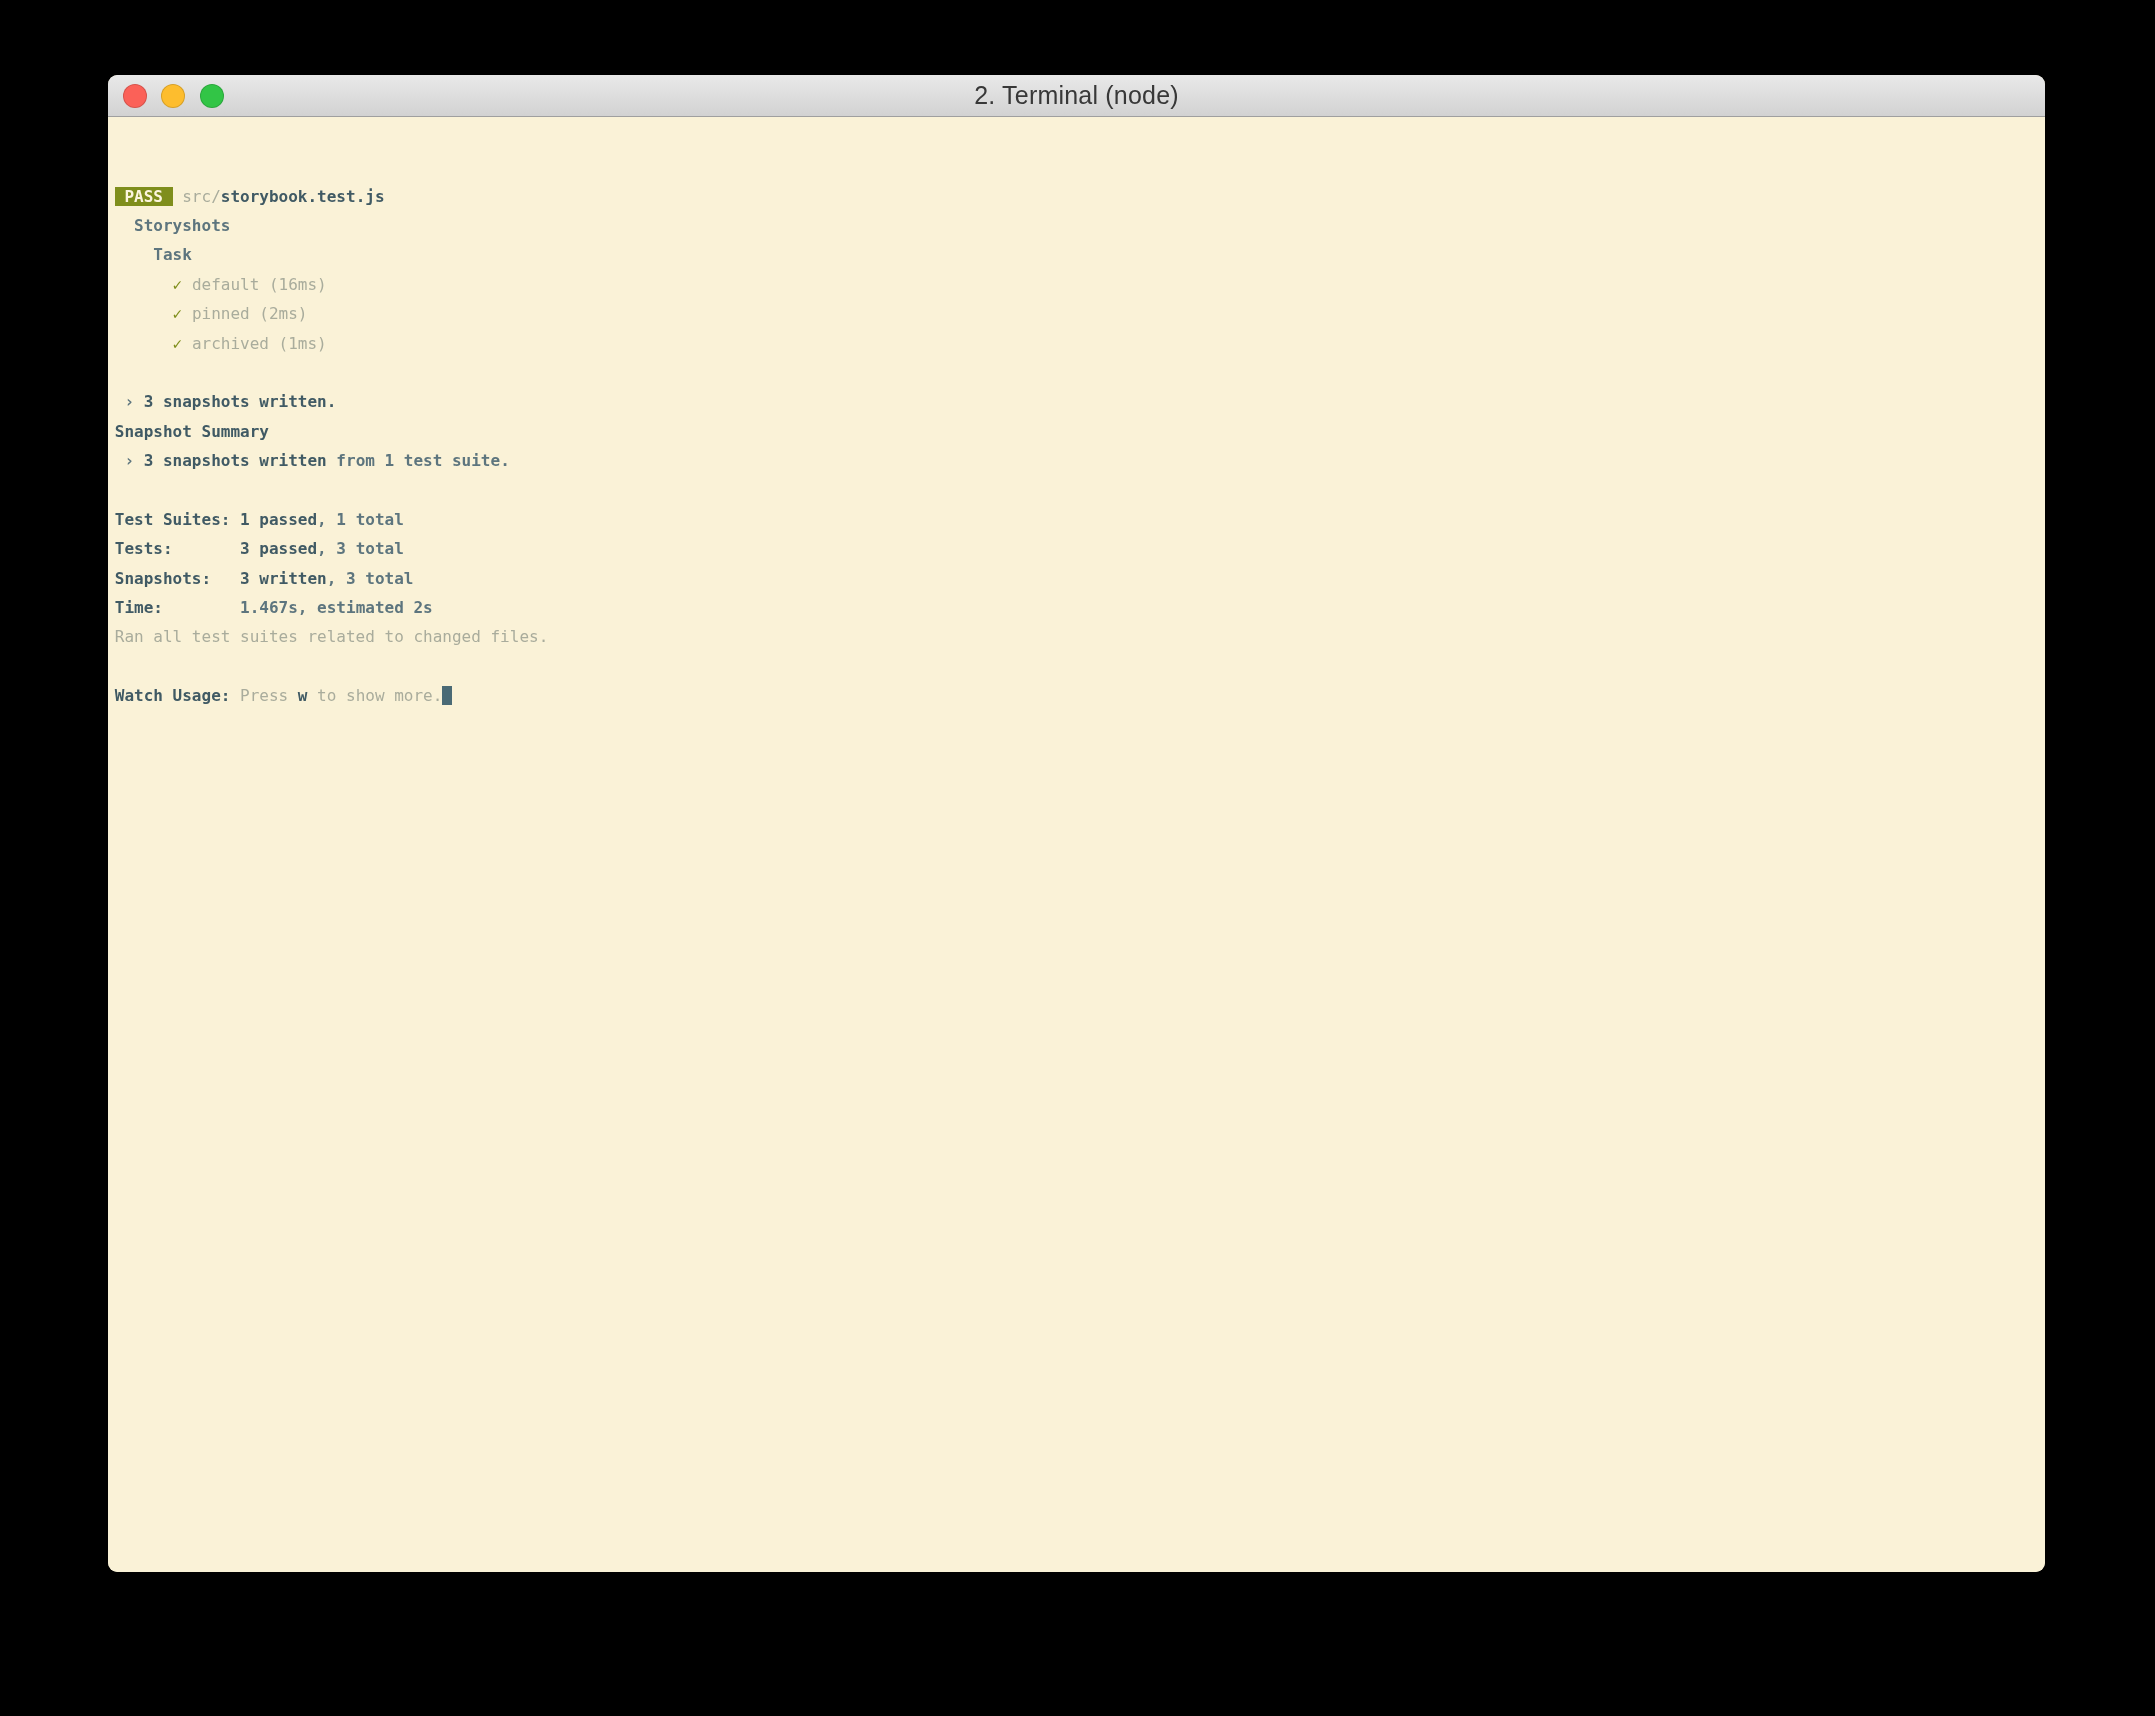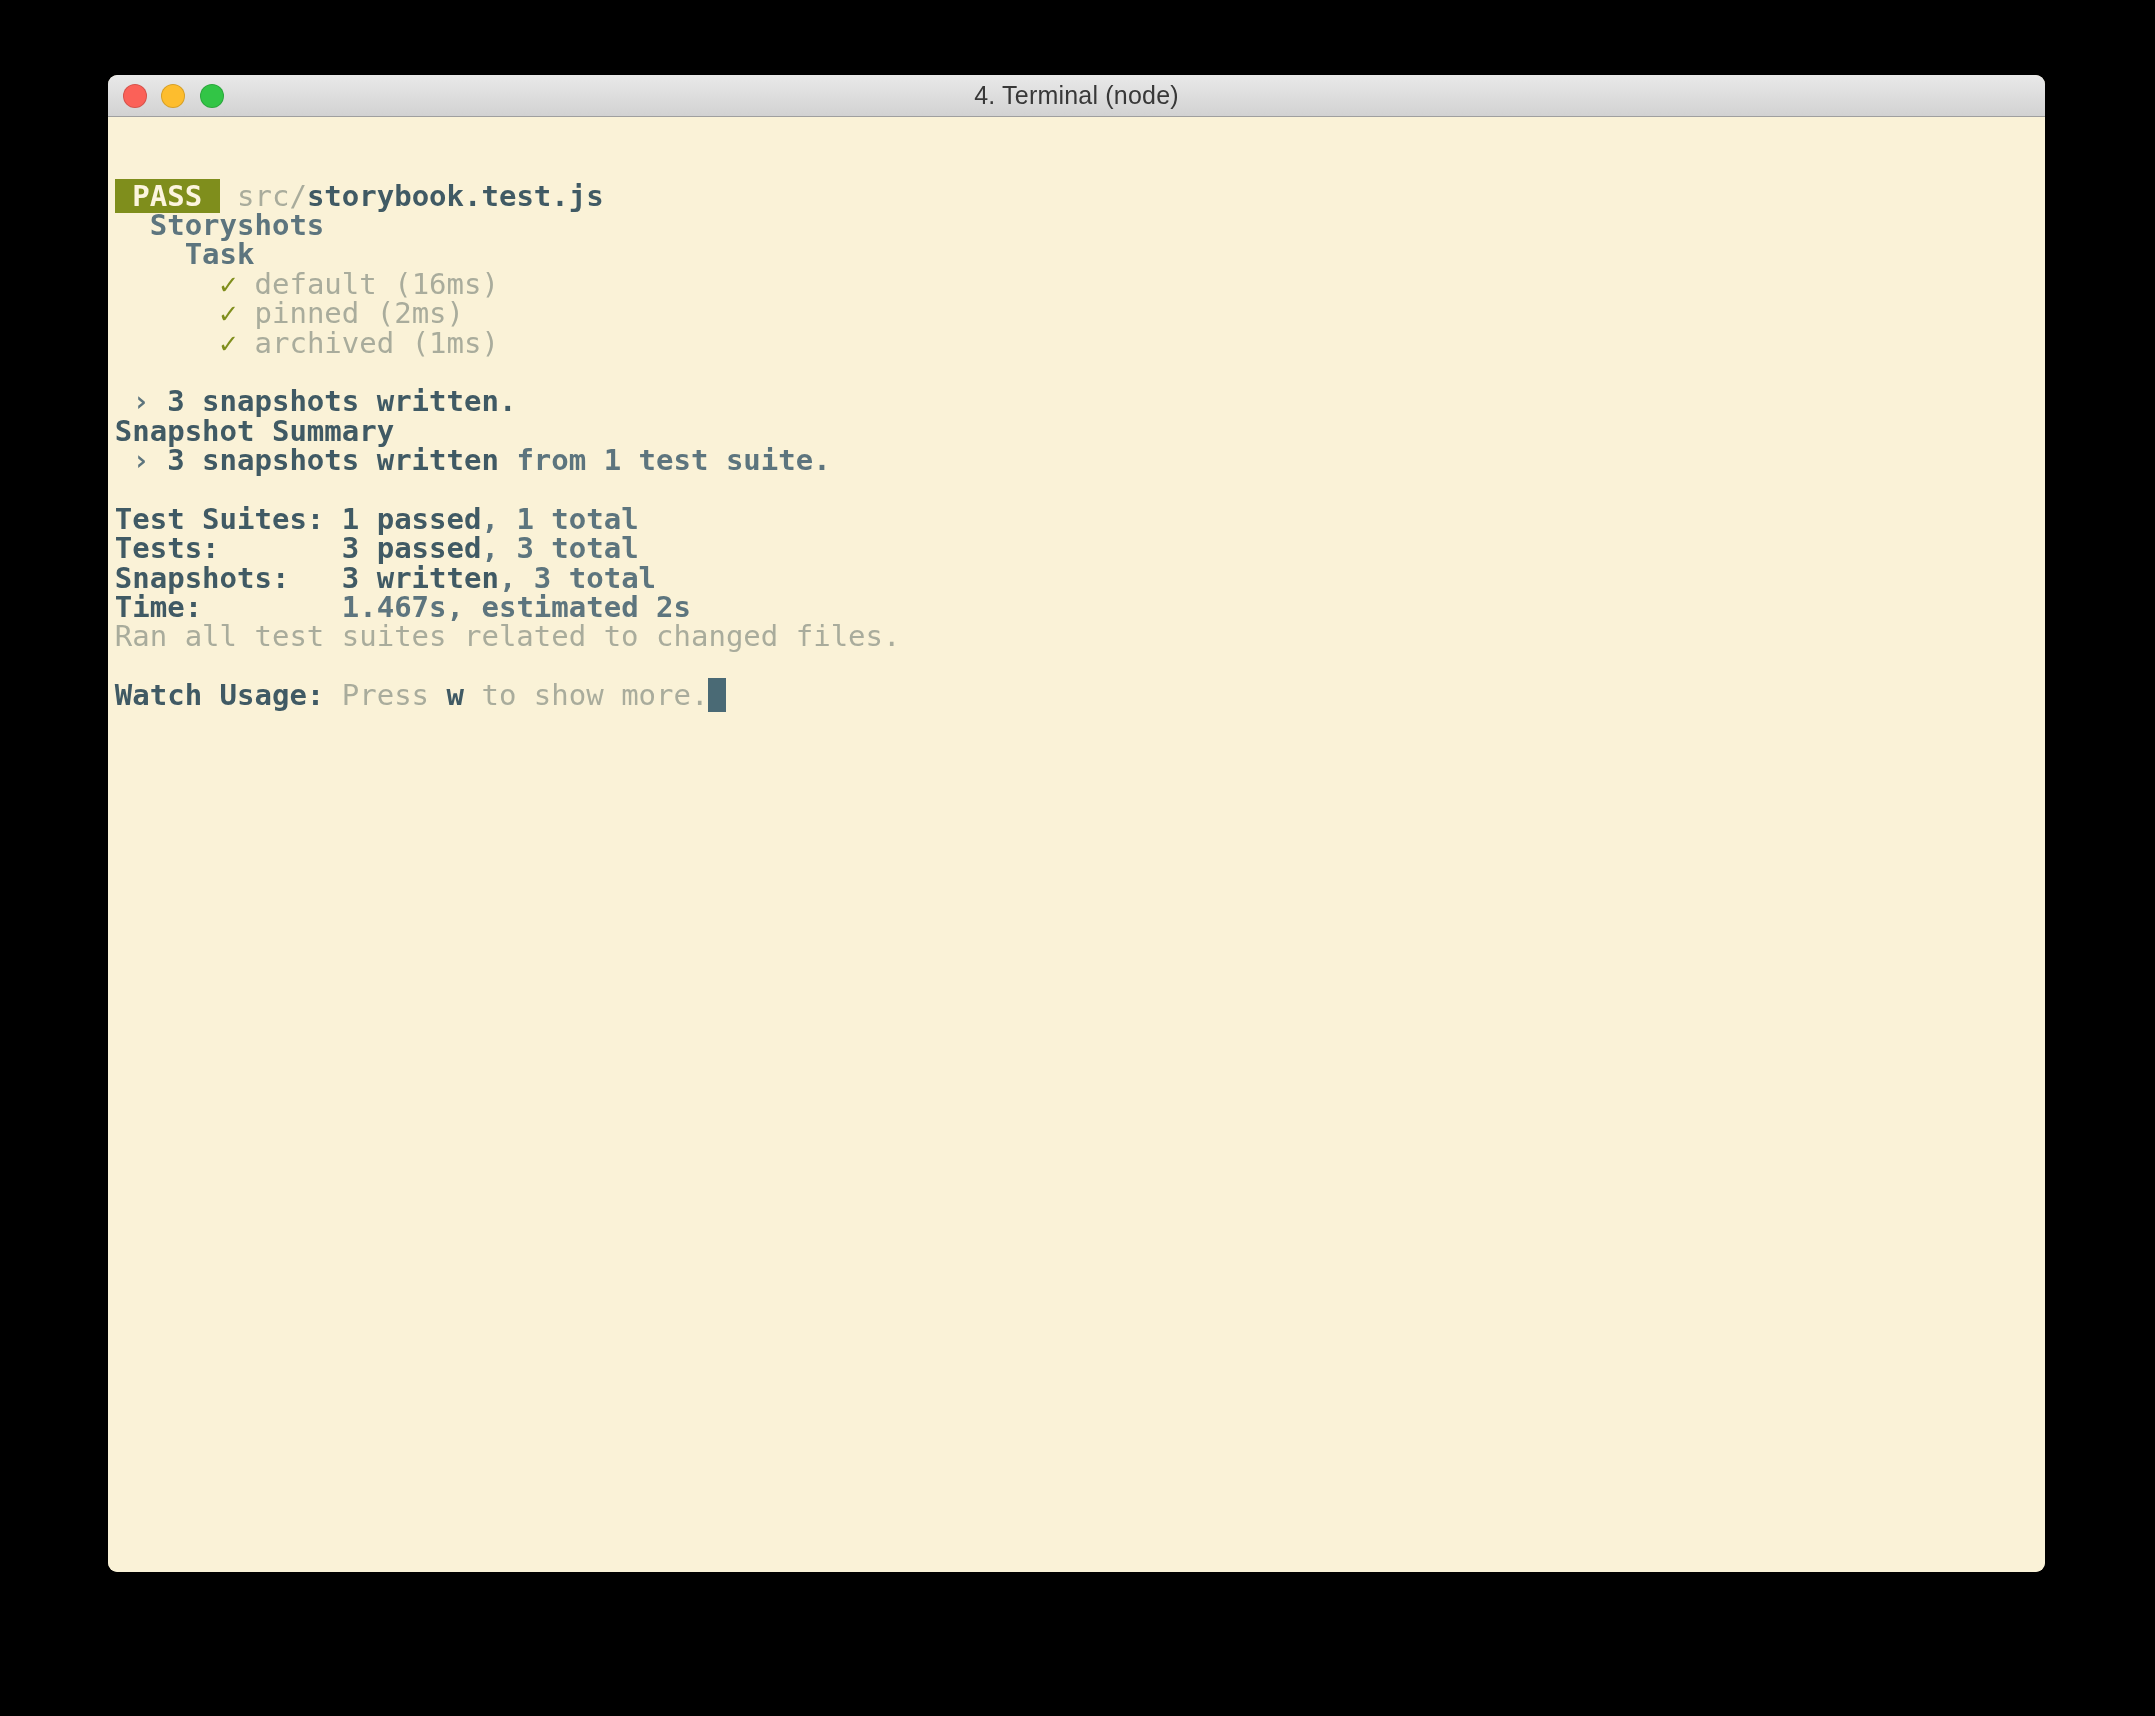--- a/index.html
+++ b/index.html
@@ -49,21 +49,21 @@
   }
   .light-close    { background: var(--close_button); }
   .light-minimize { background: var(--minimize_button); }
   .light-zoom     { background: var(--zoom_button); }
   .terminal {
     position: absolute;
     left: 0; right: 0; top: 42px; bottom: 0;
     background: var(--terminal_bg);
     padding: 5.8px 0 0 6.8px;
     font-family: "DejaVu Sans Mono", monospace;
-    font-size: 29px;
+    font-size: 16px;
     line-height: 29.4px;
     white-space: pre;
     color: var(--fg);
   }
   .trow { height: 29.4px; }
   .s-fg    { color: var(--fg); font-weight: bold; }
   .s-bold  { color: var(--fg_bold); font-weight: bold; }
   .s-dim   { color: var(--dim); }
   .s-green { color: var(--green); }
   .s-badge { background: var(--badge_bg); color: var(--badge_fg); font-weight: bold; }
@@ -72,19 +72,19 @@
 </head>
 <body>
 
 <div class="window">
   <div class="titlebar">
     <div class="lights">
       <span class="light light-close"></span>
       <span class="light light-minimize"></span>
       <span class="light light-zoom"></span>
     </div>
-    <span class="title">4. Terminal (node)</span>
+    <span class="title">2. Terminal (node)</span>
   </div>
   <div class="terminal">
     <div><div class="trow"><span class="s-badge"> PASS </span><span class="s-fg"> </span><span class="s-dim">src/</span><span class="s-bold">storybook.test.js</span></div><div class="trow"><span class="s-fg">  Storyshots</span></div><div class="trow"><span class="s-fg">    Task</span></div><div class="trow"><span class="s-fg">      </span><span class="s-green">✓</span><span class="s-fg"> </span><span class="s-dim">default (16ms)</span></div><div class="trow"><span class="s-fg">      </span><span class="s-green">✓</span><span class="s-fg"> </span><span class="s-dim">pinned (2ms)</span></div><div class="trow"><span class="s-fg">      </span><span class="s-green">✓</span><span class="s-fg"> </span><span class="s-dim">archived (1ms)</span></div><div class="trow"></div><div class="trow"><span class="s-fg"> › </span><span class="s-bold">3 snapshots written.</span></div><div class="trow"><span class="s-bold">Snapshot Summary</span></div><div class="trow"><span class="s-fg"> › </span><span class="s-bold">3 snapshots written</span><span class="s-fg"> from 1 test suite.</span></div><div class="trow"></div><div class="trow"><span class="s-bold">Test Suites: </span><span class="s-bold">1 passed</span><span class="s-fg">, 1 total</span></div><div class="trow"><span class="s-bold">Tests:       </span><span class="s-bold">3 passed</span><span class="s-fg">, 3 total</span></div><div class="trow"><span class="s-bold">Snapshots:   </span><span class="s-bold">3 written</span><span class="s-fg">, 3 total</span></div><div class="trow"><span class="s-bold">Time:        </span><span class="s-fg">1.467s, estimated 2s</span></div><div class="trow"><span class="s-dim">Ran all test suites related to changed files.</span></div><div class="trow"></div><div class="trow"><span class="s-bold">Watch Usage: </span><span class="s-dim">Press </span><span class="s-bold">w</span><span class="s-dim"> to show more.</span><span class="s-cursor"> </span></div></div>
   </div>
 </div>
 
 
 </body></html>

